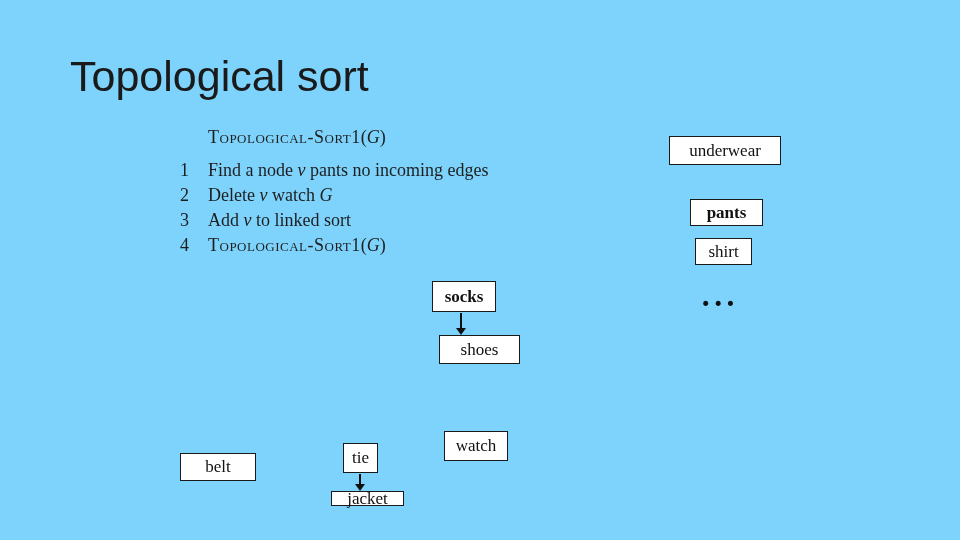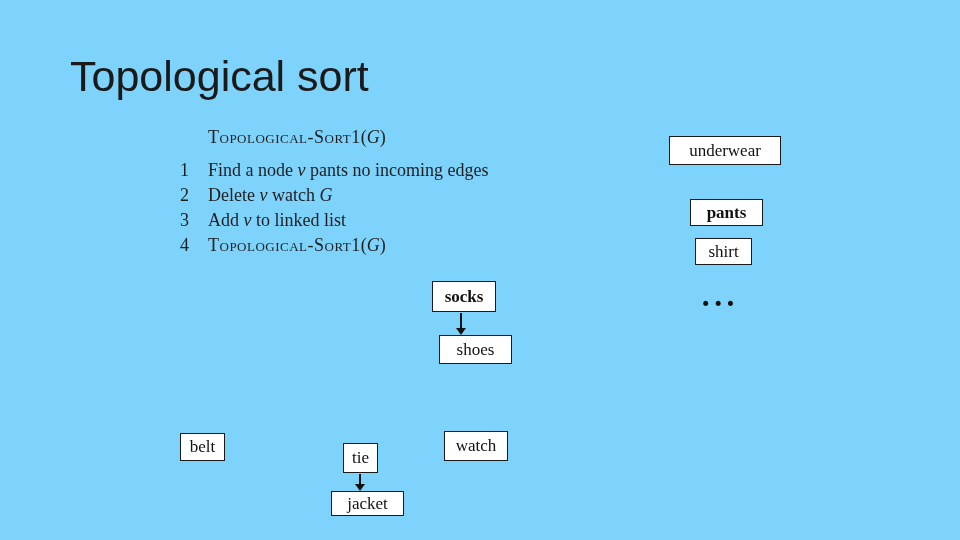--- a/index.html
+++ b/index.html
@@ -30,25 +30,25 @@
   .node{
     position:absolute;border:1px solid #1a1a1a;background:#ffffff;
     display:flex;align-items:center;justify-content:center;
     font-family:"Liberation Serif","DejaVu Serif",serif;
     font-size:17px;color:#111111;white-space:nowrap;box-sizing:border-box;
   }
   .n-underwear{left:669px;top:136px;width:112px;height:29px;}
   .n-pants{left:690px;top:199px;width:73px;height:27px;font-weight:bold;}
   .n-shirt{left:695px;top:238px;width:57px;height:27px;}
   .n-socks{left:432px;top:281px;width:64px;height:31px;font-weight:bold;}
-  .n-shoes{left:439px;top:335px;width:73px;height:29px;}
-  .n-belt{left:180px;top:433px;width:45px;height:28px;}
+  .n-shoes{left:439px;top:335px;width:81px;height:29px;}
+  .n-belt{left:180px;top:453px;width:76px;height:28px;}
   .n-tie{left:343px;top:443px;width:35px;height:30px;text-align:right;}
   .n-watch{left:444px;top:431px;width:64px;height:30px;}
-  .n-jacket{left:331px;top:491px;width:73px;height:25px;}
+  .n-jacket{left:331px;top:491px;width:73px;height:15px;}
   
   .arrow{position:absolute;width:2px;background:#111111;}
   .arrow::after{
     content:"";position:absolute;top:100%;left:-4px;
     border-left:5px solid transparent;border-right:5px solid transparent;
     border-top:7px solid #111111;
   }
   .edge-socks-shoes{left:460px;top:313px;height:15px;}
   .edge-tie-jacket{left:359px;top:474px;height:10px;}
   
@@ -73,21 +73,21 @@
       <div class="pc-line">
         <span class="pc-num">1</span>
         <span><span class="seg-rm">Find a node </span><span class="seg-it">v</span><span class="seg-rm"> pants no incoming edges</span></span>
       </div>
       <div class="pc-line">
         <span class="pc-num">2</span>
         <span><span class="seg-rm">Delete </span><span class="seg-it">v</span><span class="seg-rm"> watch </span><span class="seg-it">G</span></span>
       </div>
       <div class="pc-line">
         <span class="pc-num">3</span>
-        <span><span class="seg-rm">Add </span><span class="seg-it">v</span><span class="seg-rm"> to linked list</span></span>
+        <span><span class="seg-rm">Add </span><span class="seg-it">v</span><span class="seg-rm"> to linked sort</span></span>
       </div>
       <div class="pc-line">
         <span class="pc-num">4</span>
         <span><span class="seg-sc">Topological-Sort1</span><span class="seg-rm">(</span><span class="seg-it">G</span><span class="seg-rm">)</span></span>
       </div>
     </div>
 
   <div class="node n-underwear">
     <span>underwear</span>
   </div>

